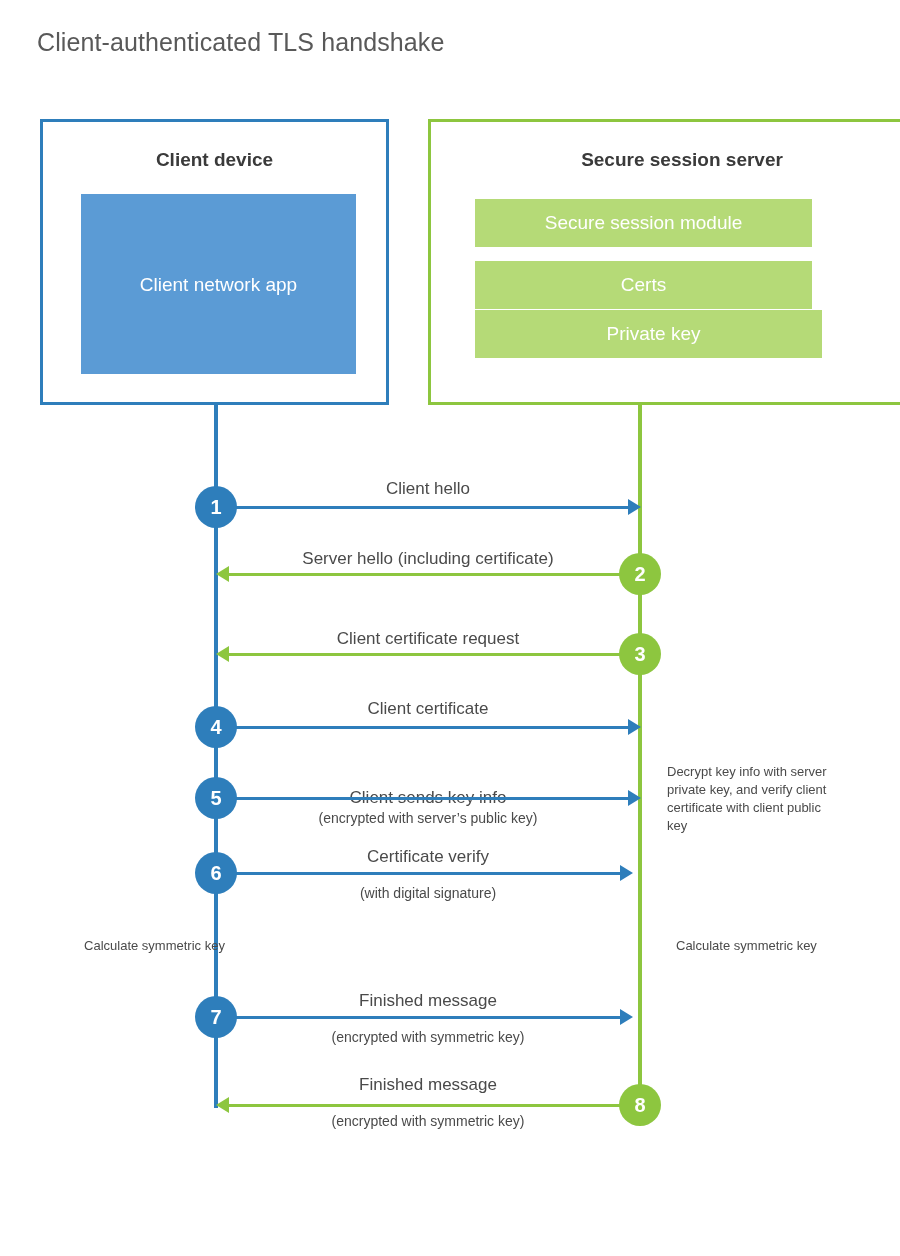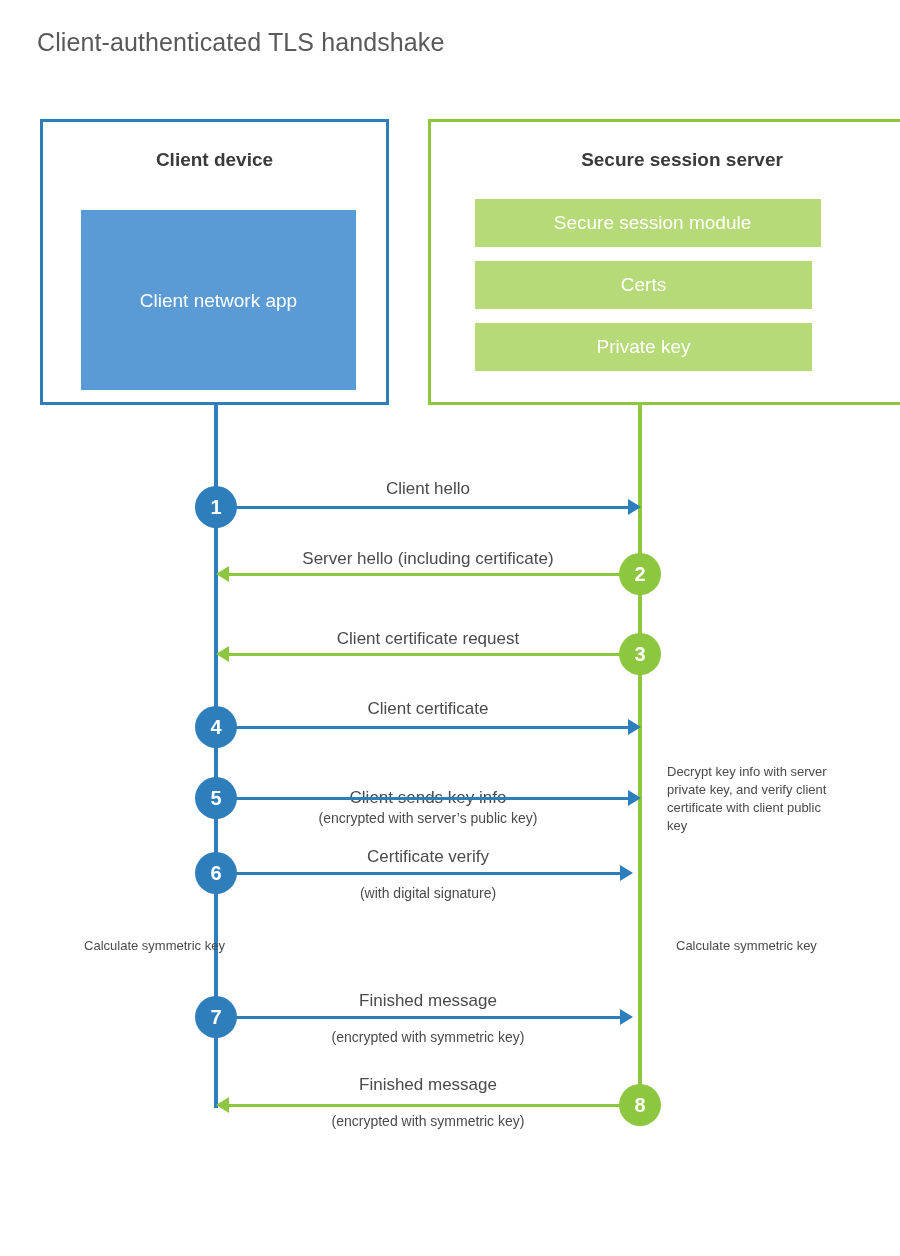--- a/index.html
+++ b/index.html
@@ -62,21 +62,21 @@
     top: 27px;
     text-align: center;
     font-size: 19px;
     font-weight: bold;
     color: #3a3a3a;
   }
 
   .client-app {
     position: absolute;
     left: 38px;
-    top: 88px;
+    top: 72px;
     width: 275px;
     height: 180px;
     background: #5B9BD5;
     color: #ffffff;
     font-size: 19px;
     line-height: 27px;
     display: flex;
     align-items: center;
     justify-content: center;
     text-align: center;
@@ -88,23 +88,23 @@
     width: 337px;
     height: 48px;
     background: #B5DA77;
     color: #ffffff;
     font-size: 19px;
     display: flex;
     align-items: center;
     justify-content: center;
     text-align: center;
   }
-  .server-mod.m0 { top: 77px; padding-left: 9px; }
+  .server-mod.m0 { top: 77px; }
   .server-mod.m1 { top: 139px; }
-  .server-mod.m2 { top: 201px; }
+  .server-mod.m2 { top: 188px; padding-left: 10px; }
 
   
   .lifeline {
     position: absolute;
     width: 4px;
   }
   .lifeline.client-line {
     left: 214px;
     top: 405px;
     height: 703px;

